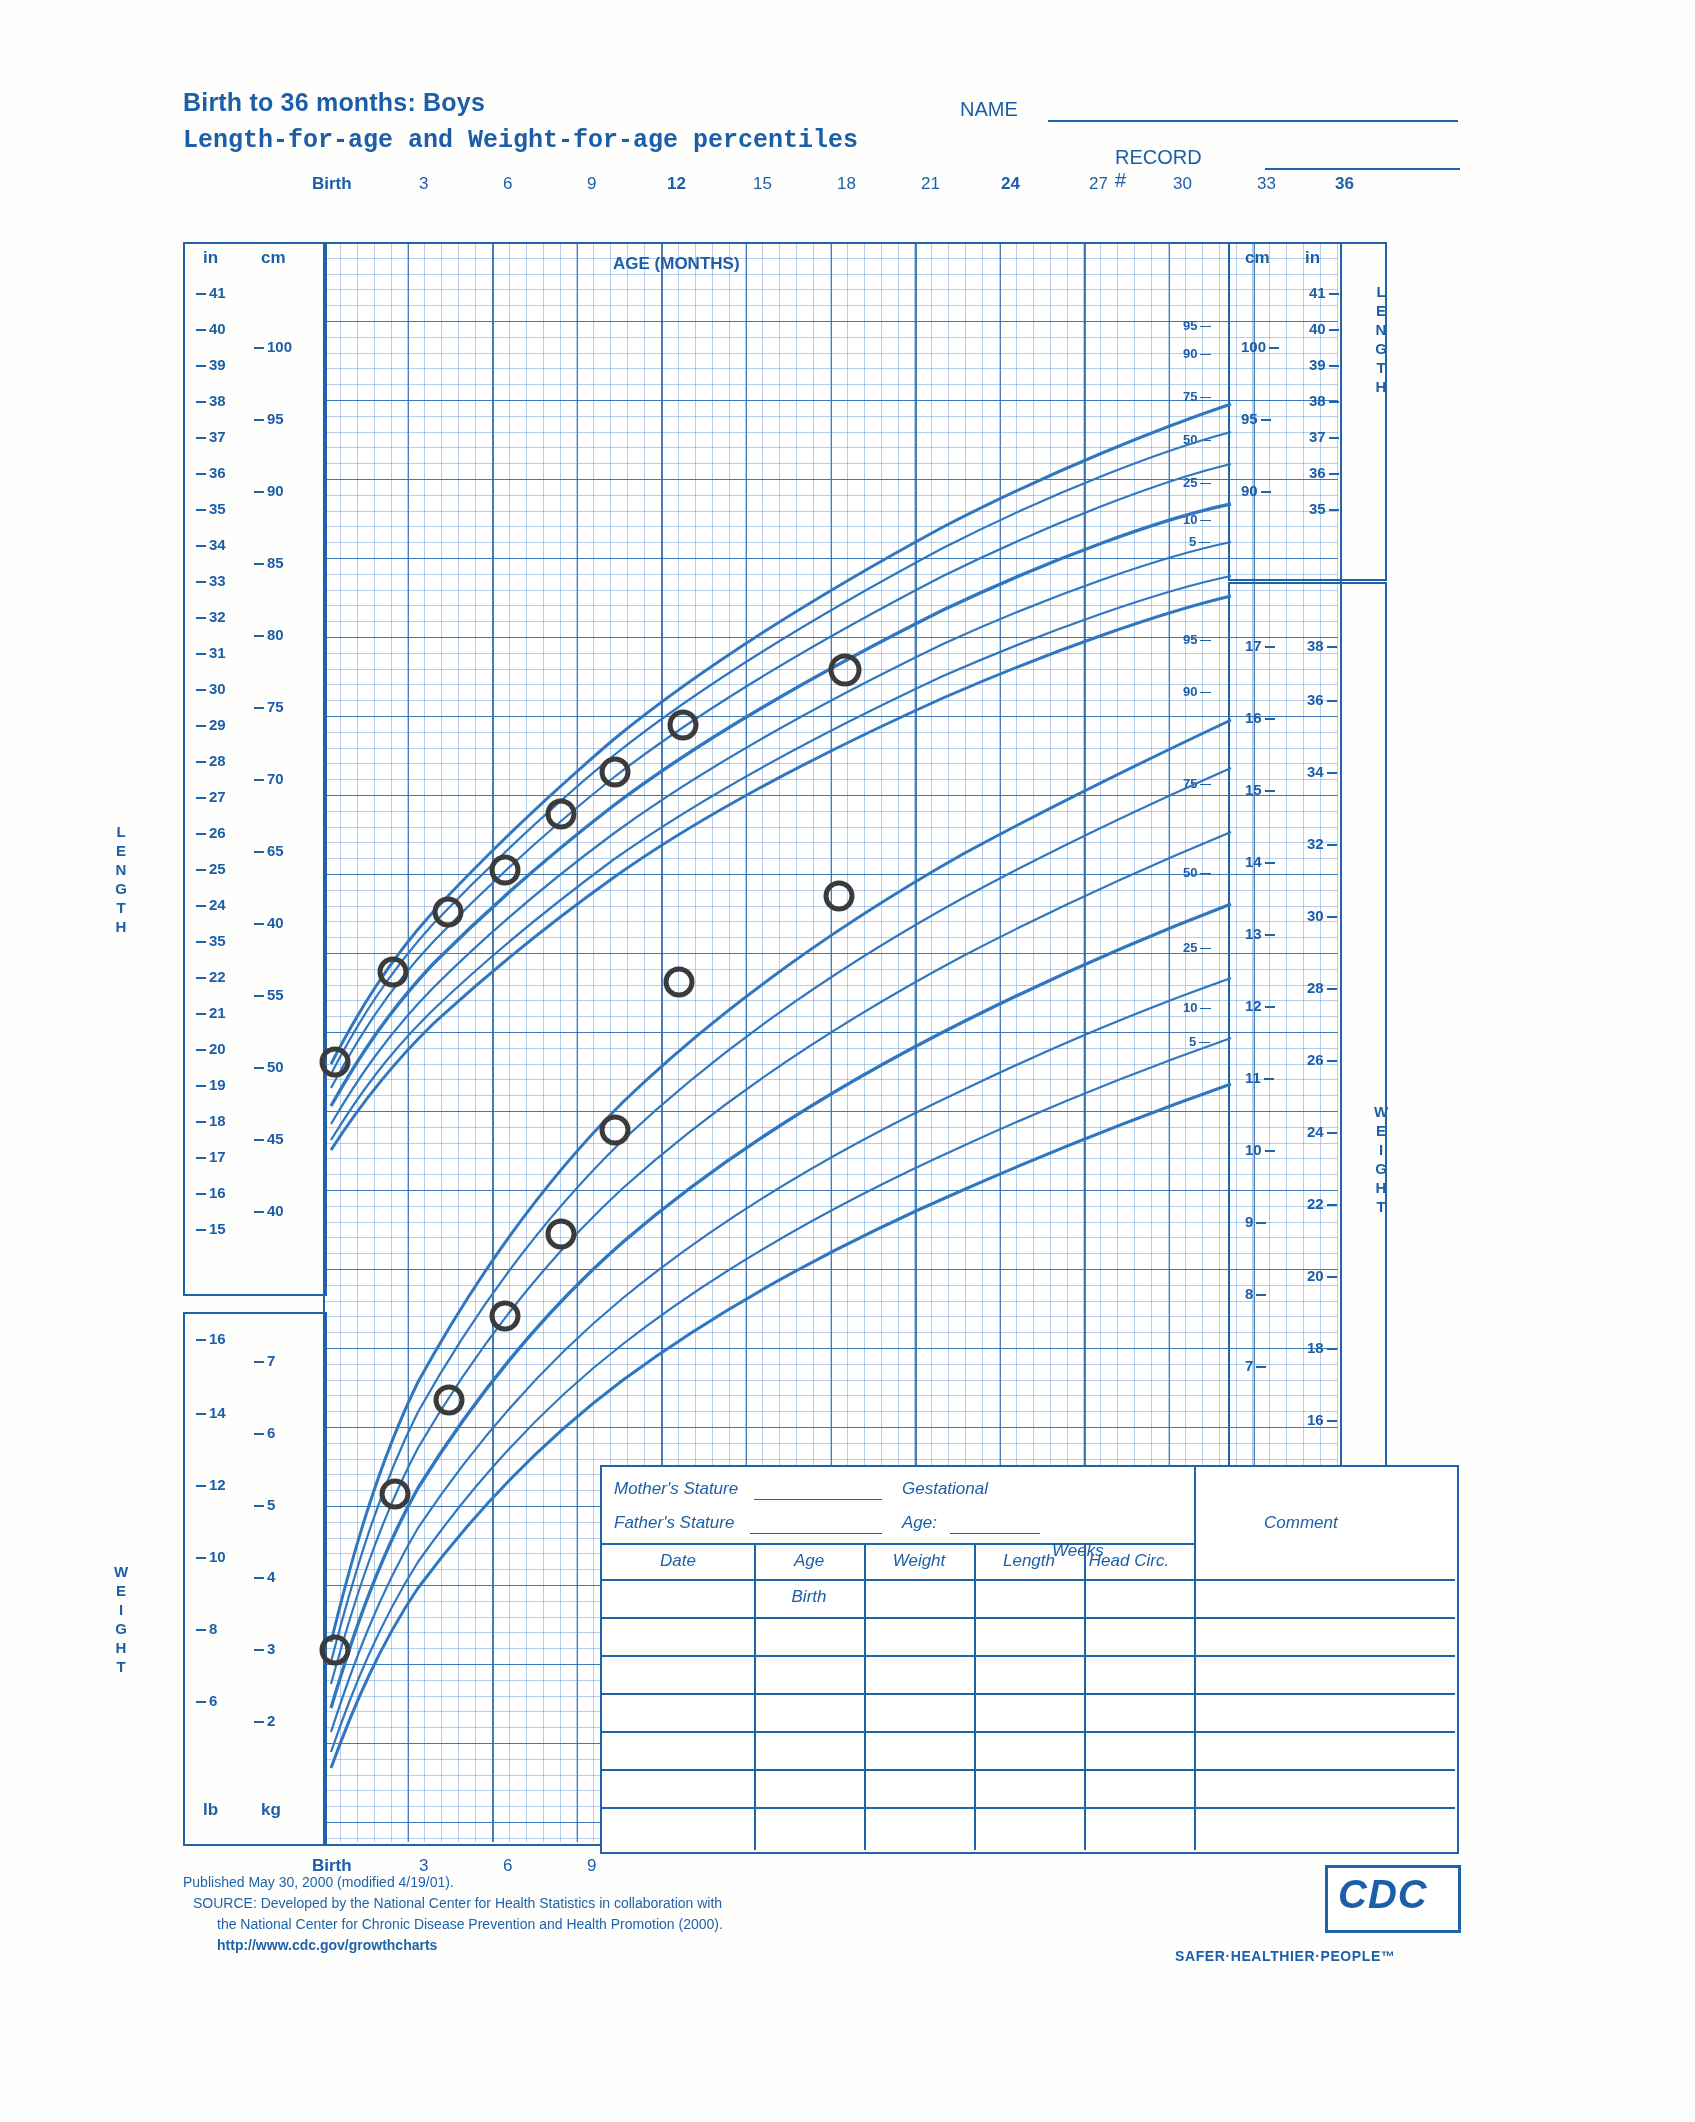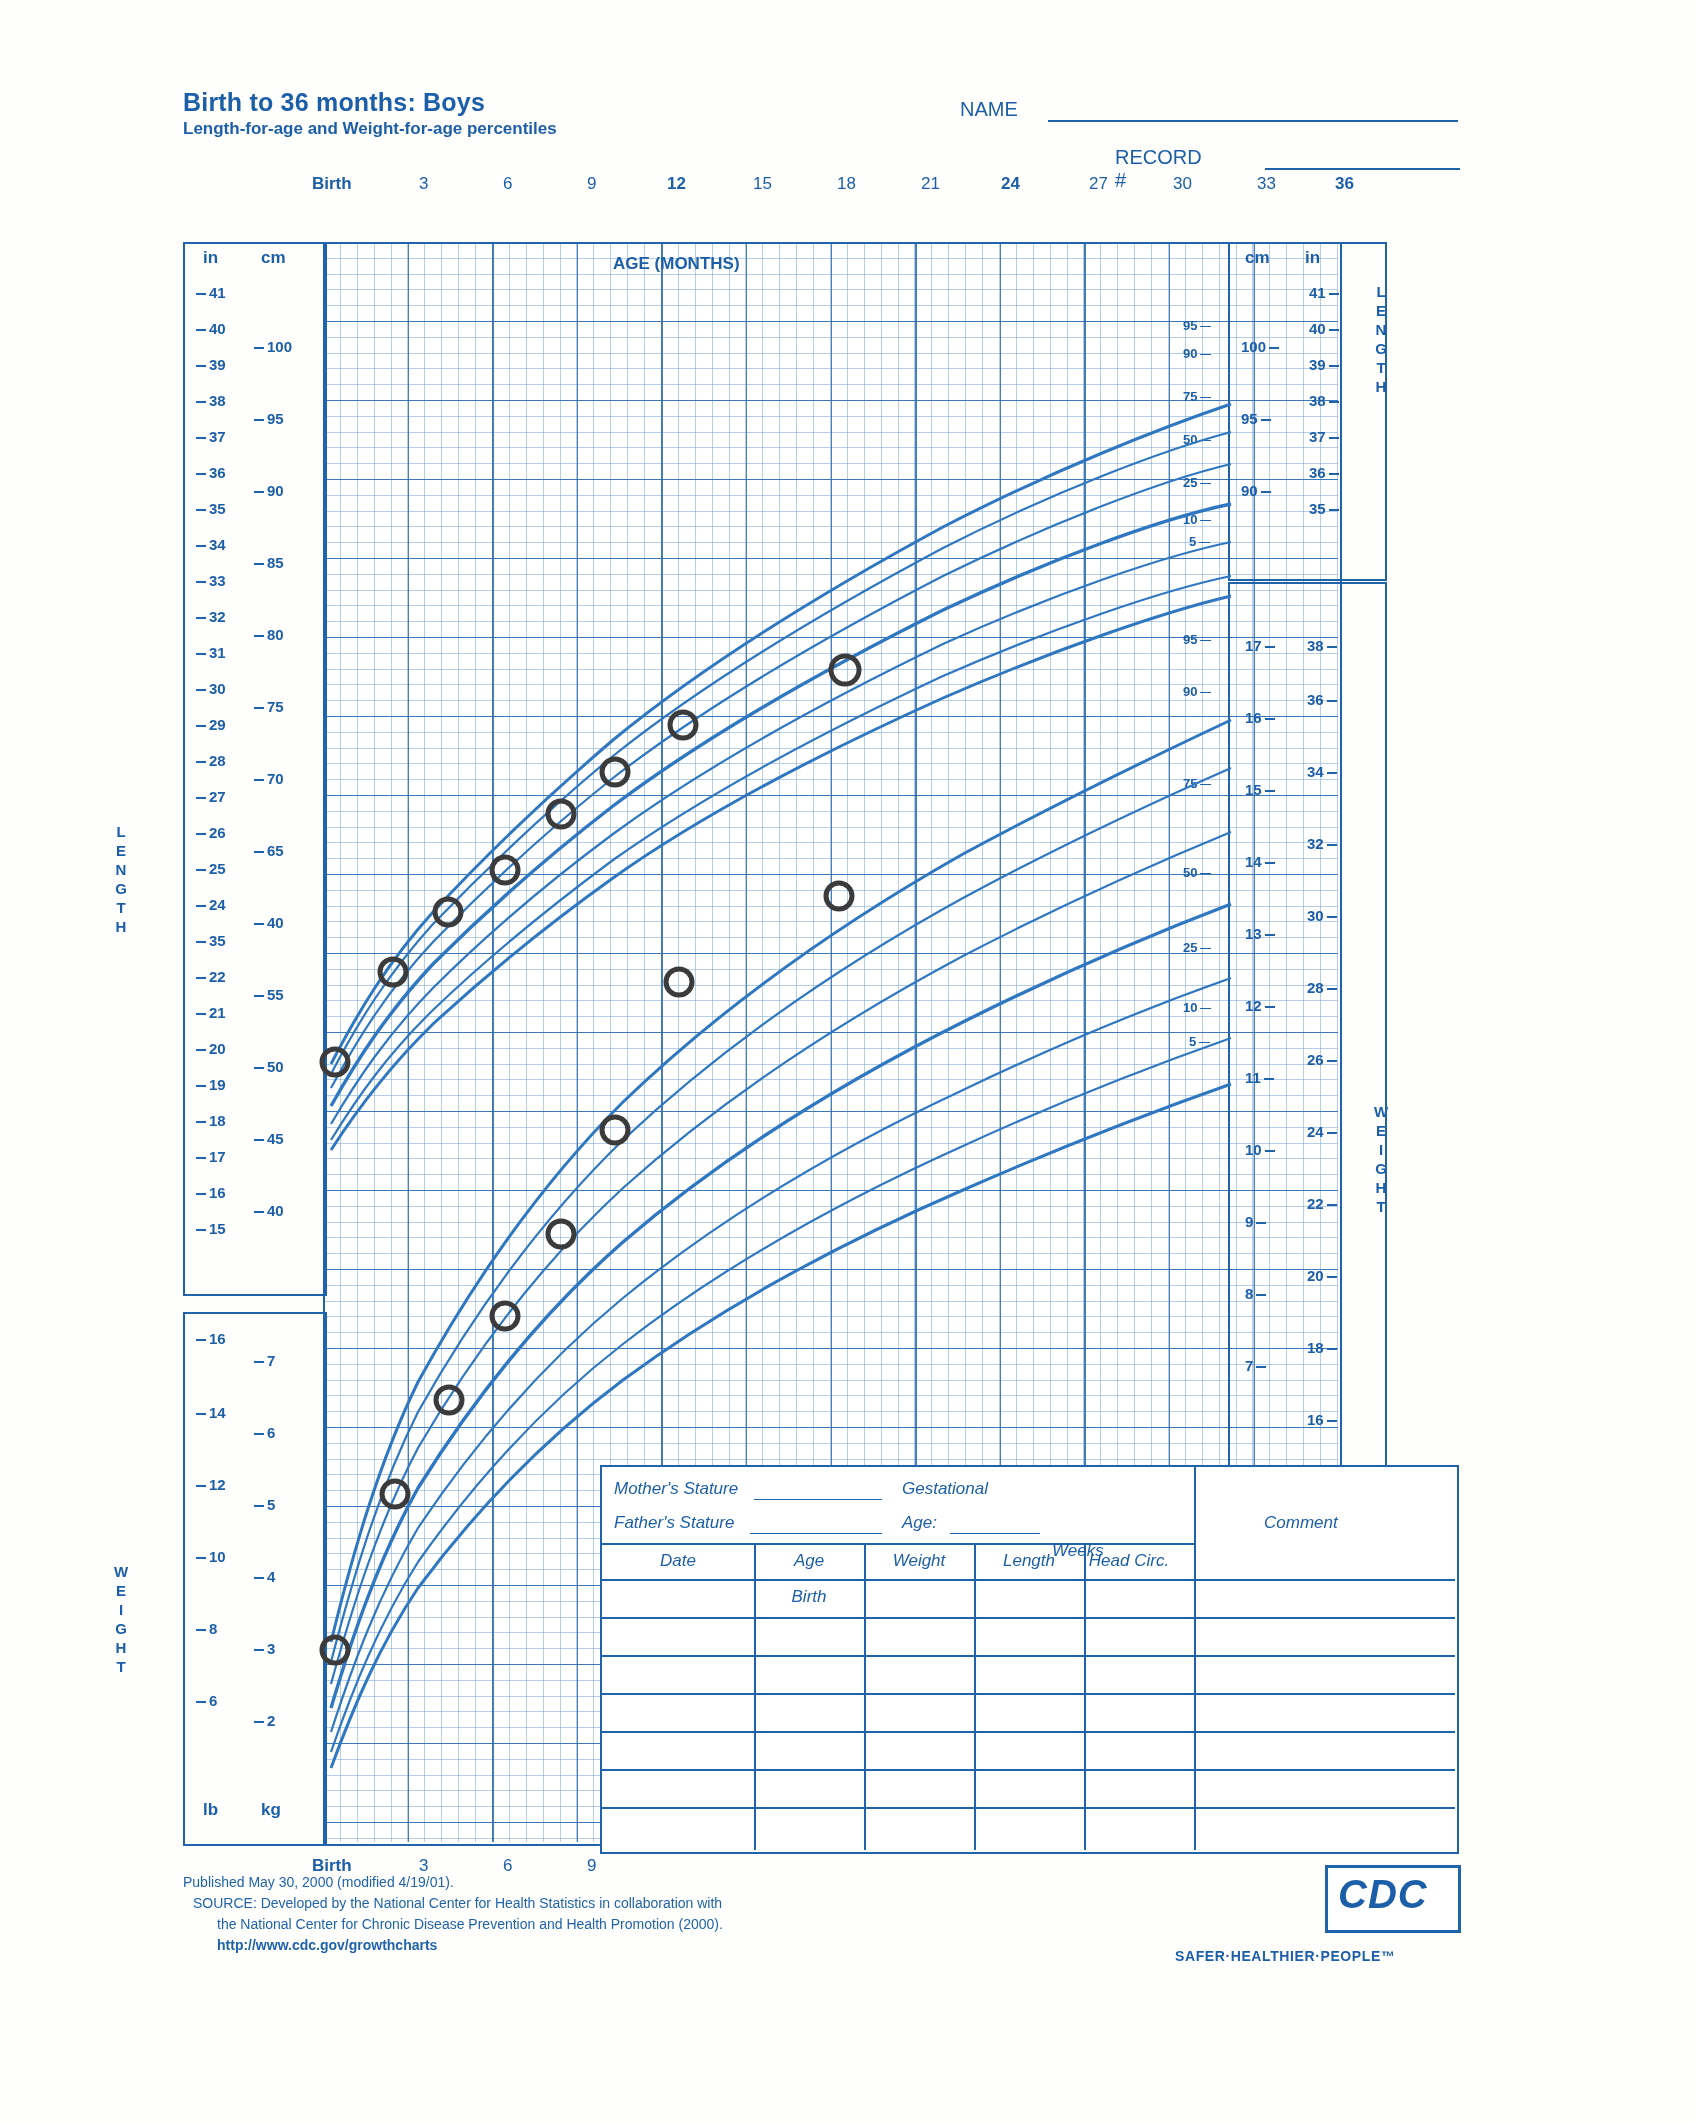--- a/index.html
+++ b/index.html
@@ -1,21 +1,21 @@
 <!DOCTYPE html>
 <html><head>
 <meta charset="utf-8">
 <style>
   html,body{margin:0;padding:0;background:#fdfdfb;}
   body{width:1695px;height:2122px;position:relative;font-family:"Liberation Sans",sans-serif;color:#1c5fa8;}
   .sheet{position:absolute;left:0;top:0;width:1695px;height:2122px;background:#fefefd;}
   
   #title-block{position:absolute;left:183px;top:88px;width:760px;}
   #title-line1{font-size:25px;font-weight:bold;letter-spacing:.2px;}
-  #title-line2{font-size:17px;font-weight:bold;margin-top:2px;}
+  #title-line2{font-size:25px;font-weight:bold;margin-top:9px;font-family:Liberation Mono, monospace;}
   #name-block{position:absolute;left:960px;top:98px;font-size:20px;}
   #name-label{position:absolute;left:0;top:0;}
   #name-rule{position:absolute;left:88px;top:22px;width:410px;border-bottom:2px solid #1f63ab;}
   #record-label{position:absolute;left:155px;top:48px;}
   #record-rule{position:absolute;left:305px;top:70px;width:195px;border-bottom:2px solid #1f63ab;}
   
   #chart-frame{position:absolute;left:183px;top:222px;width:1270px;height:1620px;}
   
   #grid-area{position:absolute;left:140px;top:20px;width:1015px;height:1600px;
      background:

